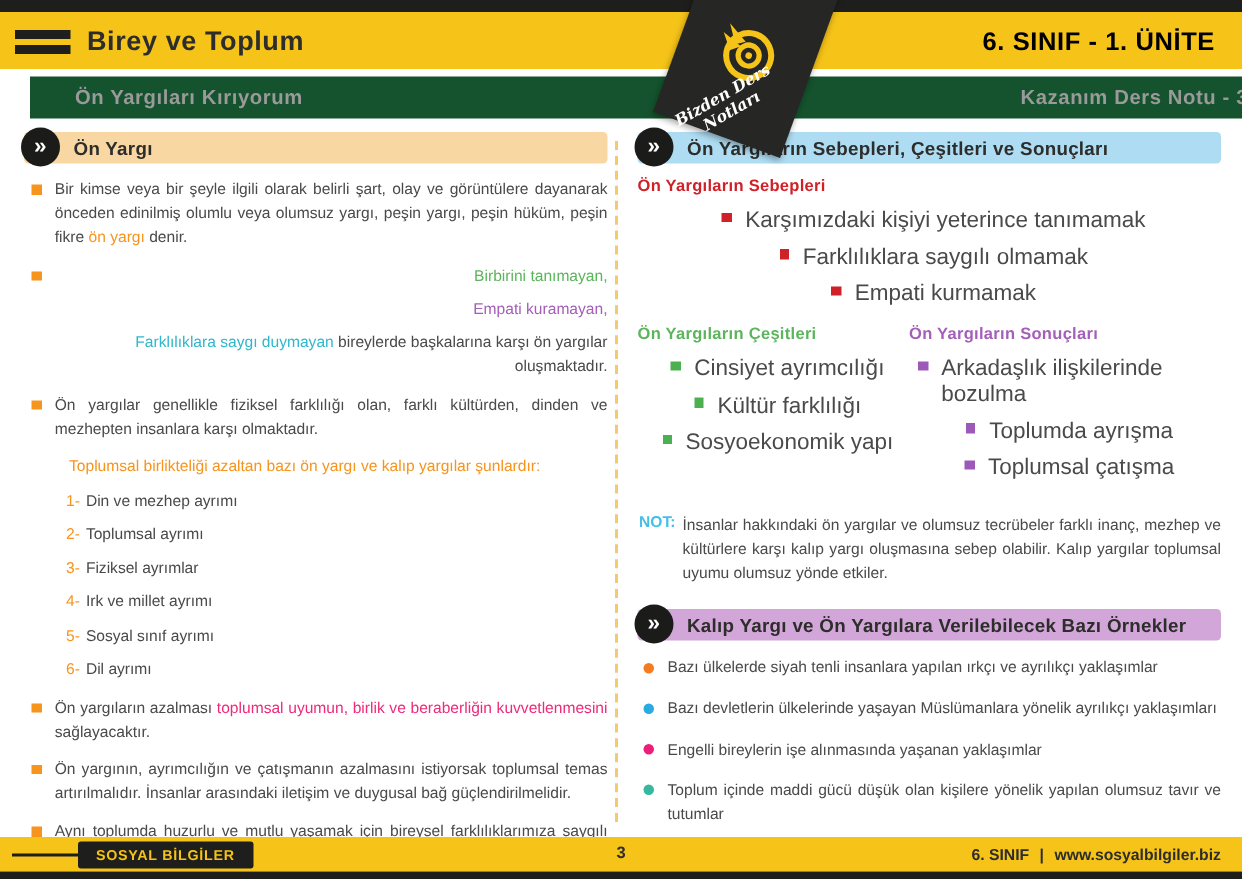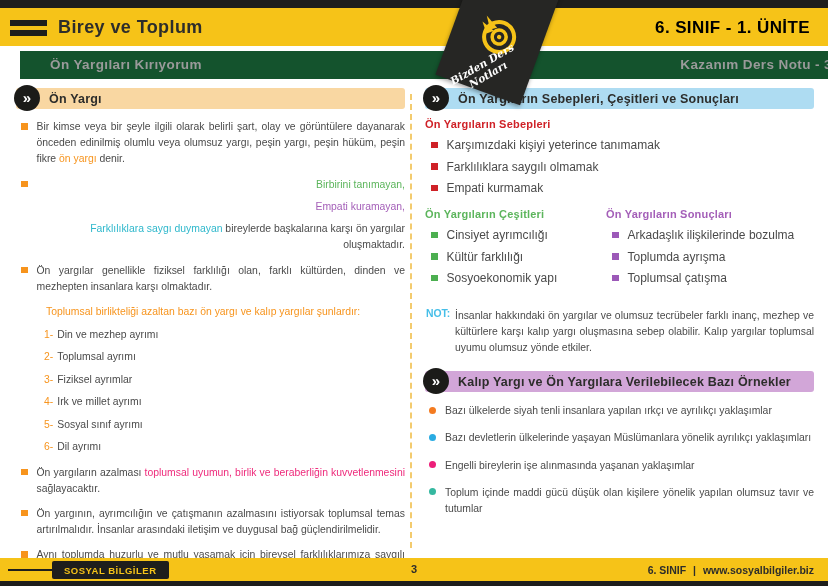--- a/index.html
+++ b/index.html
@@ -48,21 +48,21 @@
   .sq-green { background:#4CAF50; } .sq-purple { background:#9C59B8; }
   .c-orange { color:#F7941D; } .c-green { color:#5CB55C; } .c-purple { color:#A45FB8; }
   .c-cyan { color:#2FB8CC; } .c-pink { color:#EE2A7B; } .c-red { color:#CF2127; }
   .gapline { margin-bottom:6px; }
 
   .list-intro { padding-left:30px; font-size:10.4px; line-height:1.5; color:#F7941D; margin:2px 0 7px 0; }
   .numline { padding-left:28px; font-size:10.4px; color:#4A4A4A; margin-bottom:7.5px; line-height:1.45; }
   .numline .num { color:#F7941D; margin-right:4px; }
 
   .mini-title { font-size:11px; font-weight:bold; margin-bottom:8px; letter-spacing:.2px; }
-  .mini-item { display:flex; margin-bottom:7.5px; font-size:12px; color:#4A4A4A; }
+  .mini-item { display:flex; margin-bottom:7.5px; font-size:15px; color:#4A4A4A;justify-content:center; }
   .mini-item .sq { flex:none; width:6.5px; height:6.5px; margin:3.5px 9px 0 6px; }
 
   .two-col { display:flex; margin-top:13px; }
   .two-col .sub-col-a { flex:0 0 181px; }
   .two-col .sub-col-b { flex:1; }
 
   .note { position:relative; padding-left:30px; margin-top:15px; }
   .note-tag { position:absolute; left:1px; top:0; font-size:10.4px; font-weight:bold; color:#45BEE8; }
 
   .example { display:flex; margin-bottom:11px; }

